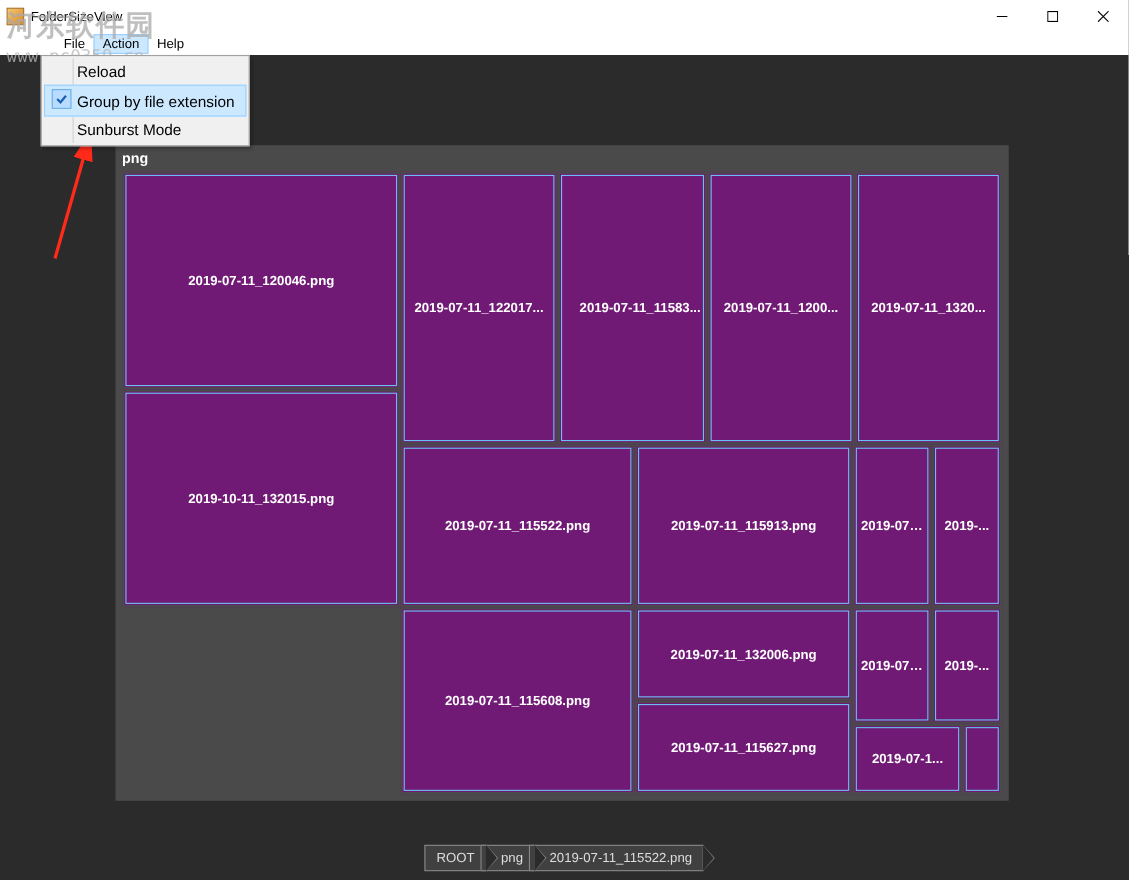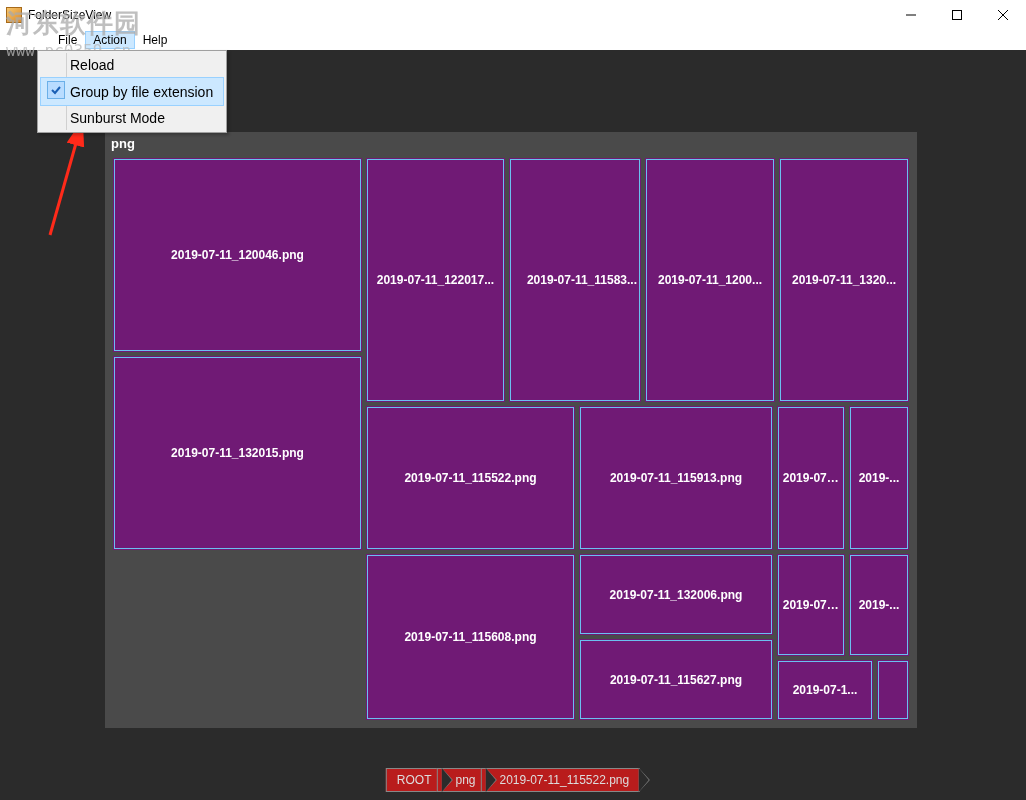--- a/index.html
+++ b/index.html
@@ -33,21 +33,21 @@
   
   .treemap-wrap { position: absolute; top: 82px; left: 105px; width: 812px; height: 596px; background: #4a4a4a; }
   .treemap-title { color: #fff; font-size: 13px; font-weight: bold; padding: 4px 6px; height: 24px; }
   .treemap-body { position: absolute; top: 24px; left: 6px; right: 6px; bottom: 6px; }
 
   .tile { position: absolute; background: #701a75; border: 2px solid #4a4a4a; outline: 1px solid #6bc0f0; outline-offset: -4px; display: flex; align-items: center; justify-content: center; }
   .tile span { color: #fff; font-size: 12px; text-align: center; padding: 4px; overflow: hidden; white-space: nowrap; text-overflow: ellipsis; max-width: 95%; font-weight: bold; }
 
   
   .breadcrumb { position: absolute; bottom: 8px; left: 50%; transform: translateX(-50%); display: flex; height: 24px; }
-  .crumb { position: relative; height: 24px; line-height: 22px; padding: 0 10px 0 18px; border: 1px solid #888; background: #b91c1c; color: #ddd; font-size: 12px; margin-left: -6px; }
+  .crumb { position: relative; height: 24px; line-height: 22px; padding: 0 10px 0 18px; border: 1px solid #888; background: #404040; color: #ddd; font-size: 12px; margin-left: -6px; }
   .crumb:first-child { padding-left: 10px; margin-left: 0; }
   .crumb::after { content: ""; position: absolute; right: -10px; top: -1px; width: 0; height: 0; border-top: 12px solid transparent; border-bottom: 12px solid transparent; border-left: 10px solid #2b2b2b; z-index: 2; }
   .crumb::before { content: ""; position: absolute; right: -11px; top: -1px; width: 0; height: 0; border-top: 12px solid transparent; border-bottom: 12px solid transparent; border-left: 11px solid #888; z-index: 1; }
 
   
   .watermark { position: absolute; top: 6px; left: 6px; z-index: 50; pointer-events: none; }
   .watermark .cn { font-size: 26px; font-weight: bold; color: #aaa; opacity: .75; letter-spacing: 1px; }
   .watermark .url { font-size: 16px; color: #b8b8b8; opacity: .75; font-family: monospace; }
 
   
@@ -131,21 +131,21 @@
         <div class="tile" style="left: 396px; top: 0px; width: 136px; height: 248px; justify-content: flex-end;">
           <span>2019-07-11_11583...</span>
         </div>
         <div class="tile" style="left: 532px; top: 0px; width: 134px; height: 248px;">
           <span>2019-07-11_1200...</span>
         </div>
         <div class="tile" style="left: 666px; top: 0px; width: 134px; height: 248px;">
           <span>2019-07-11_1320...</span>
         </div>
         <div class="tile" style="left: 0px; top: 198px; width: 253px; height: 198px;">
-          <span>2019-07-11_132015.png</span>
+          <span>2019-10-11_132015.png</span>
         </div>
         <div class="tile" style="left: 253px; top: 248px; width: 213px; height: 148px;">
           <span>2019-07-11_115522.png</span>
         </div>
         <div class="tile" style="left: 466px; top: 248px; width: 198px; height: 148px;">
           <span>2019-07-11_115913.png</span>
         </div>
         <div class="tile" style="left: 664px; top: 248px; width: 72px; height: 148px;">
           <span>2019-07-...</span>
         </div>

